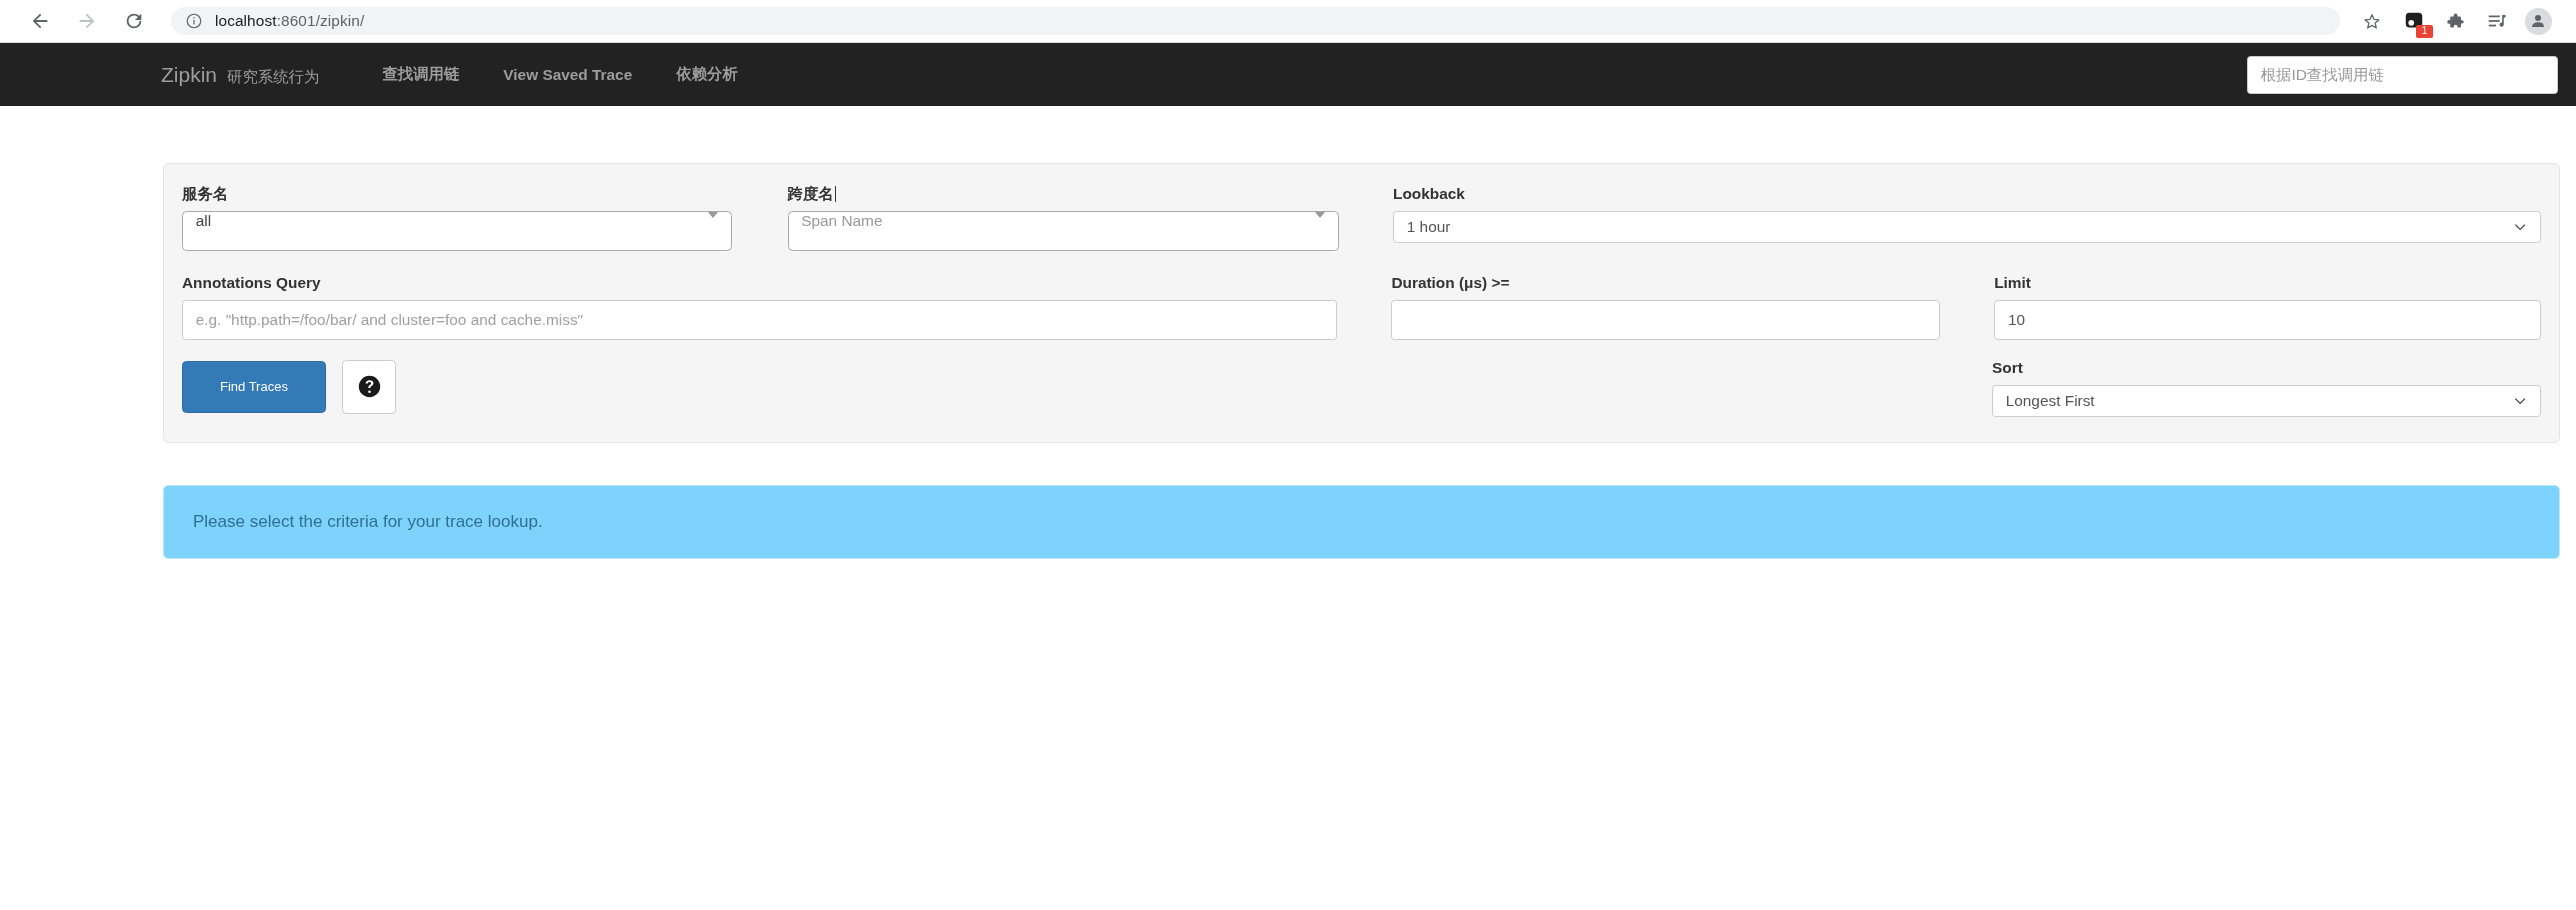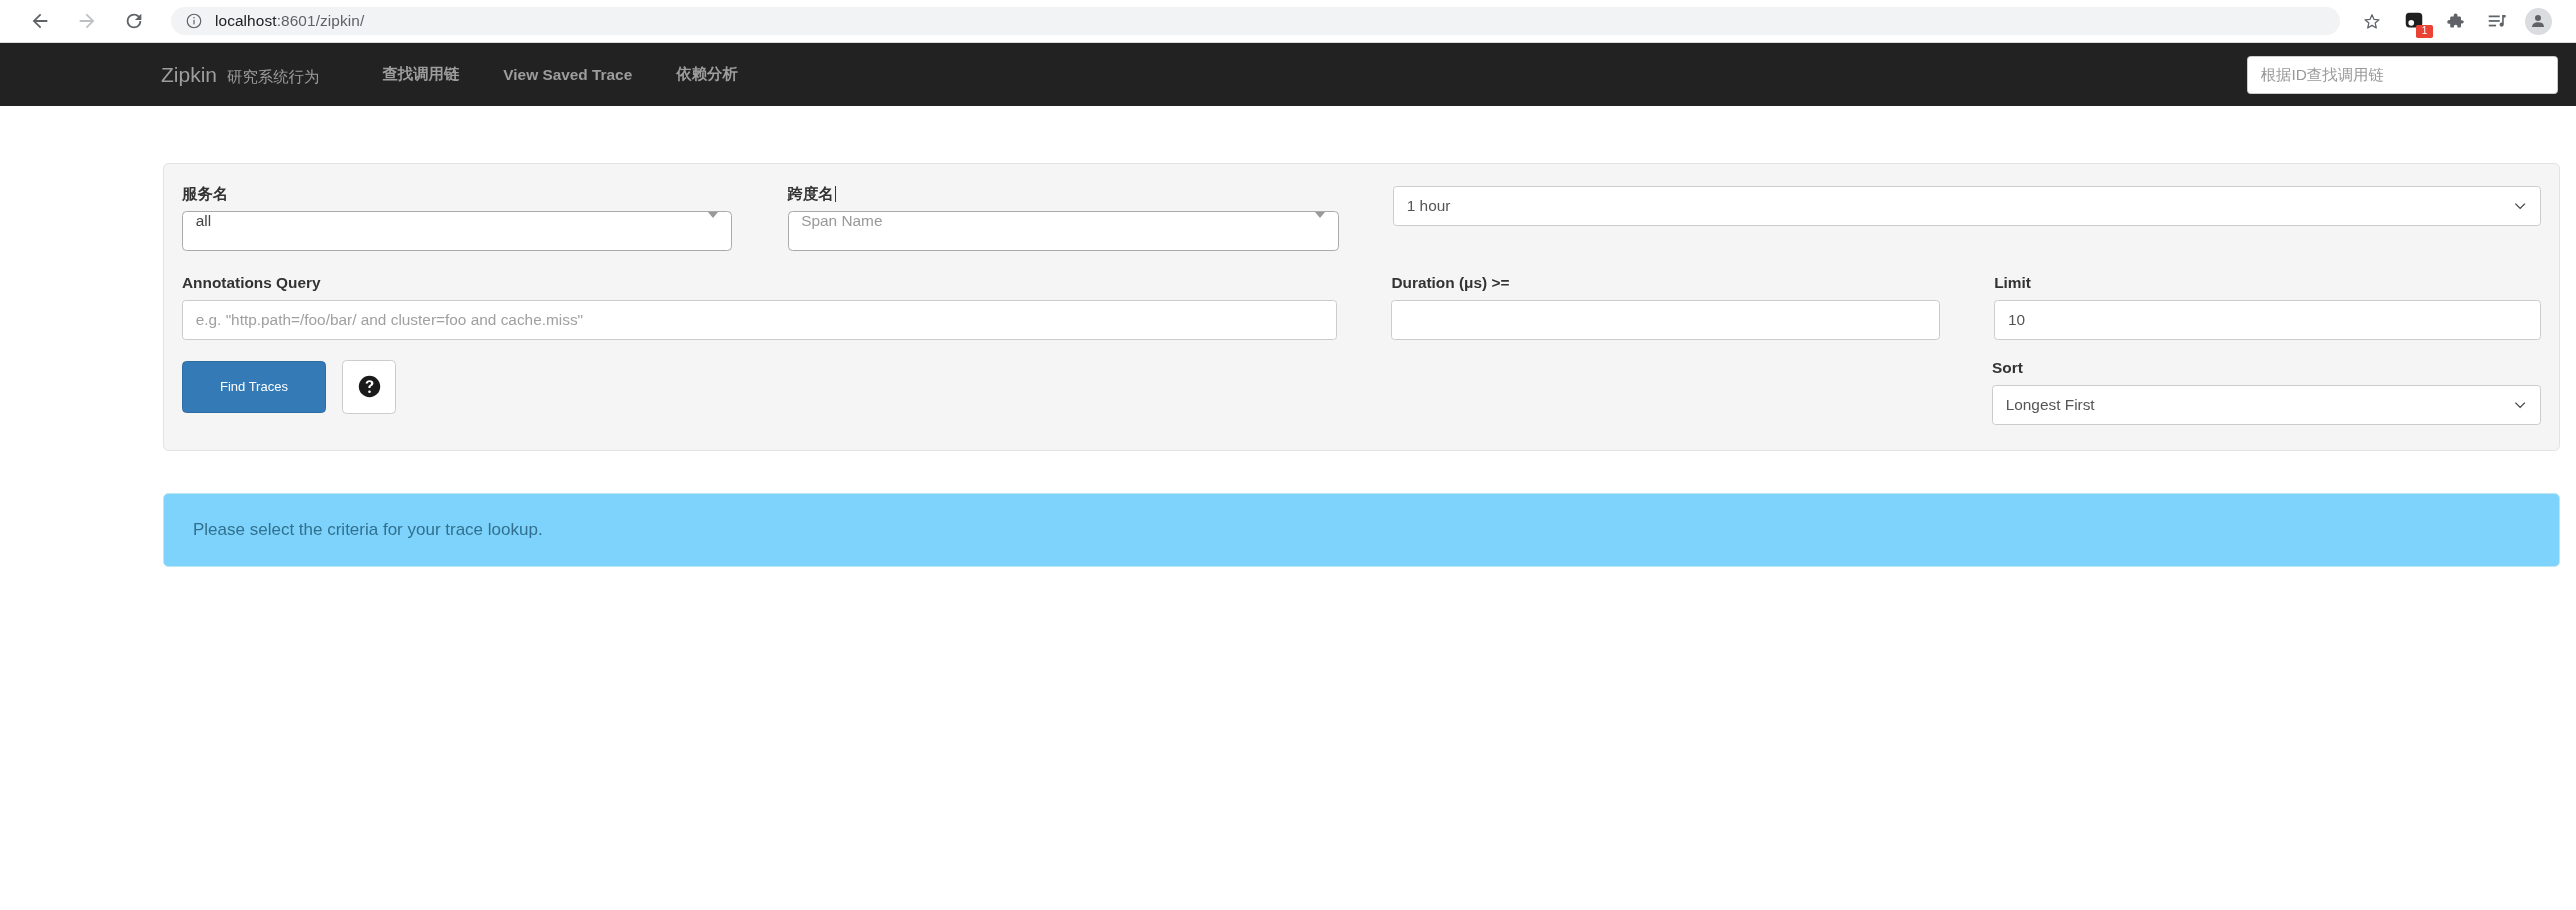--- a/index.html
+++ b/index.html
@@ -198,21 +198,21 @@
     right: 12.7px;
     width: 0; height: 0;
     border-left: 5.4px solid transparent;
     border-right: 5.4px solid transparent;
     border-top: 6.3px solid #999999;
   }
 
   
   .native-select {
     width: 100%;
-    height: 40px;
+    height: 32px;
     background: #ffffff;
     border: 0.9px solid #cccccc;
     border-radius: 3.6px;
     display: flex;
     align-items: center;
     padding: 0 12.7px;
     box-sizing: border-box;
     position: relative;
     cursor: pointer;
   }
@@ -394,20 +394,21 @@
 
       <div class="col-span">
         <div class="form-label"><span>跨度名</span><span class="label-caret"></span></div>
         <div class="s2-select">
           <span class="s2-value placeholder">Span Name</span>
           <span class="s2-arrow"></span>
         </div>
       </div>
 
       <div class="col-lookback">
+        <div class="form-label">Lookback</div>
         <div class="native-select">
           <span class="val">1 hour</span>
           <span class="native-chevron">
             <svg width="16.3" height="16.3" viewBox="0 0 24 24">
               <path d="M5 8.5l7 7 7-7" fill="none" stroke="#444444" stroke-width="2"></path>
             </svg>
           </span>
         </div>
       </div>
     </div>

